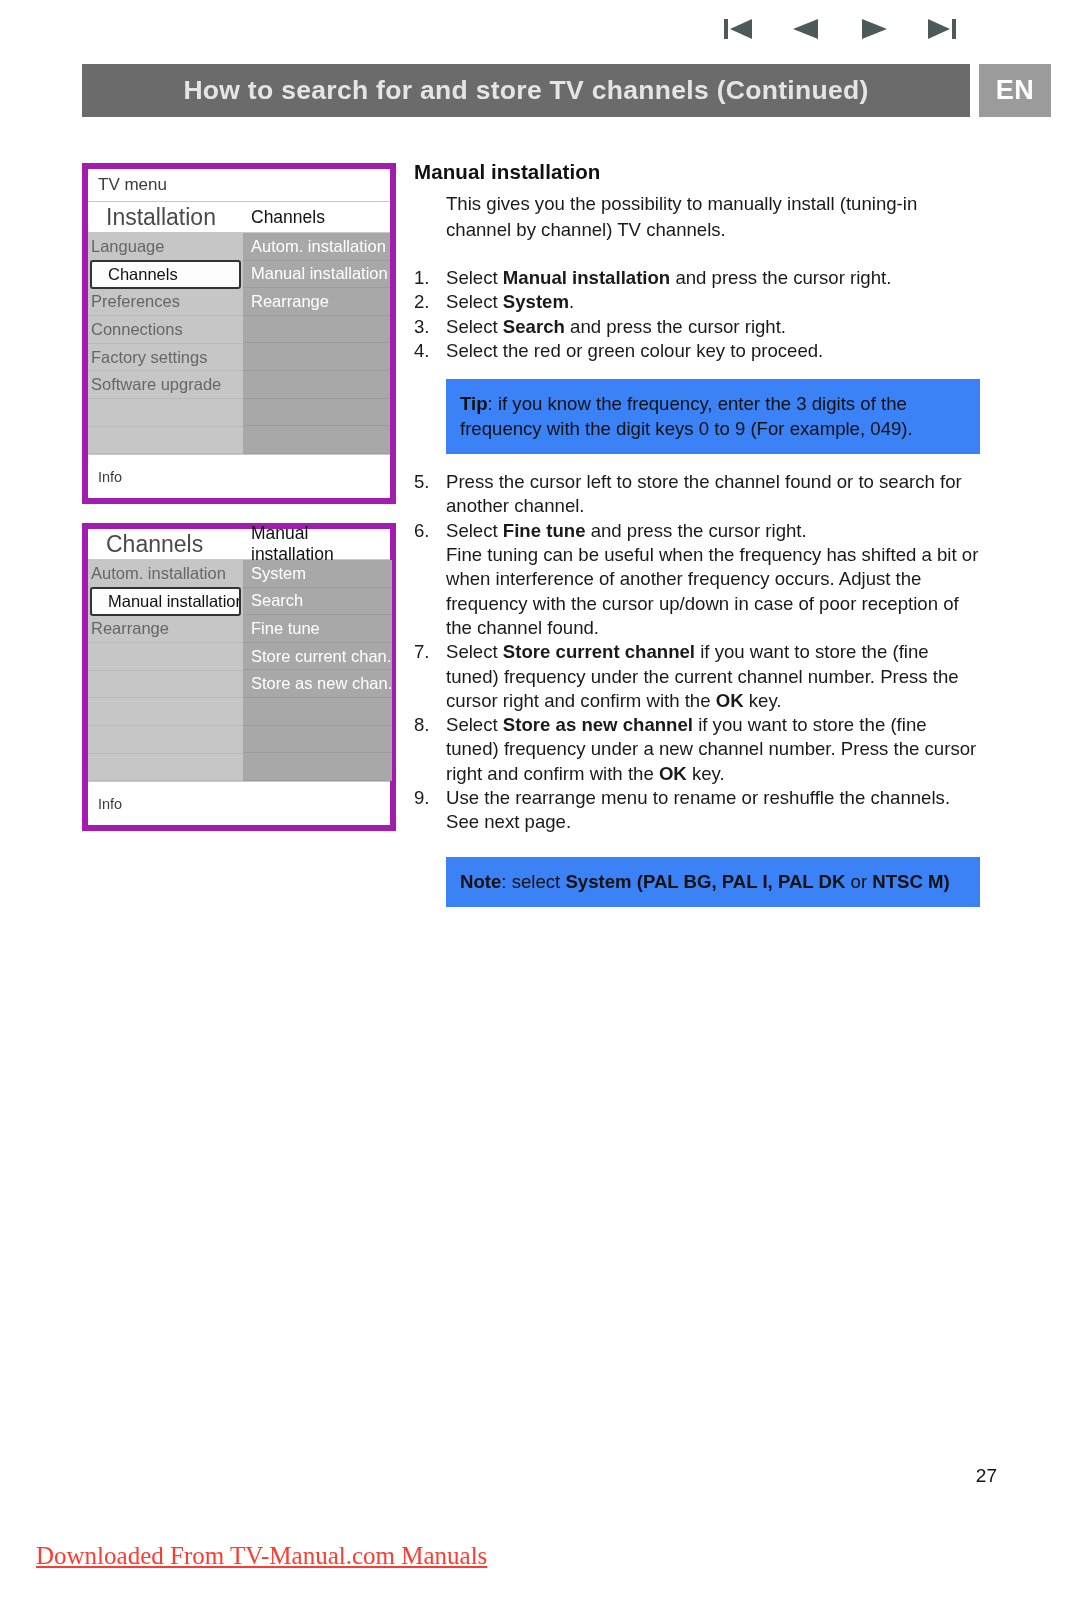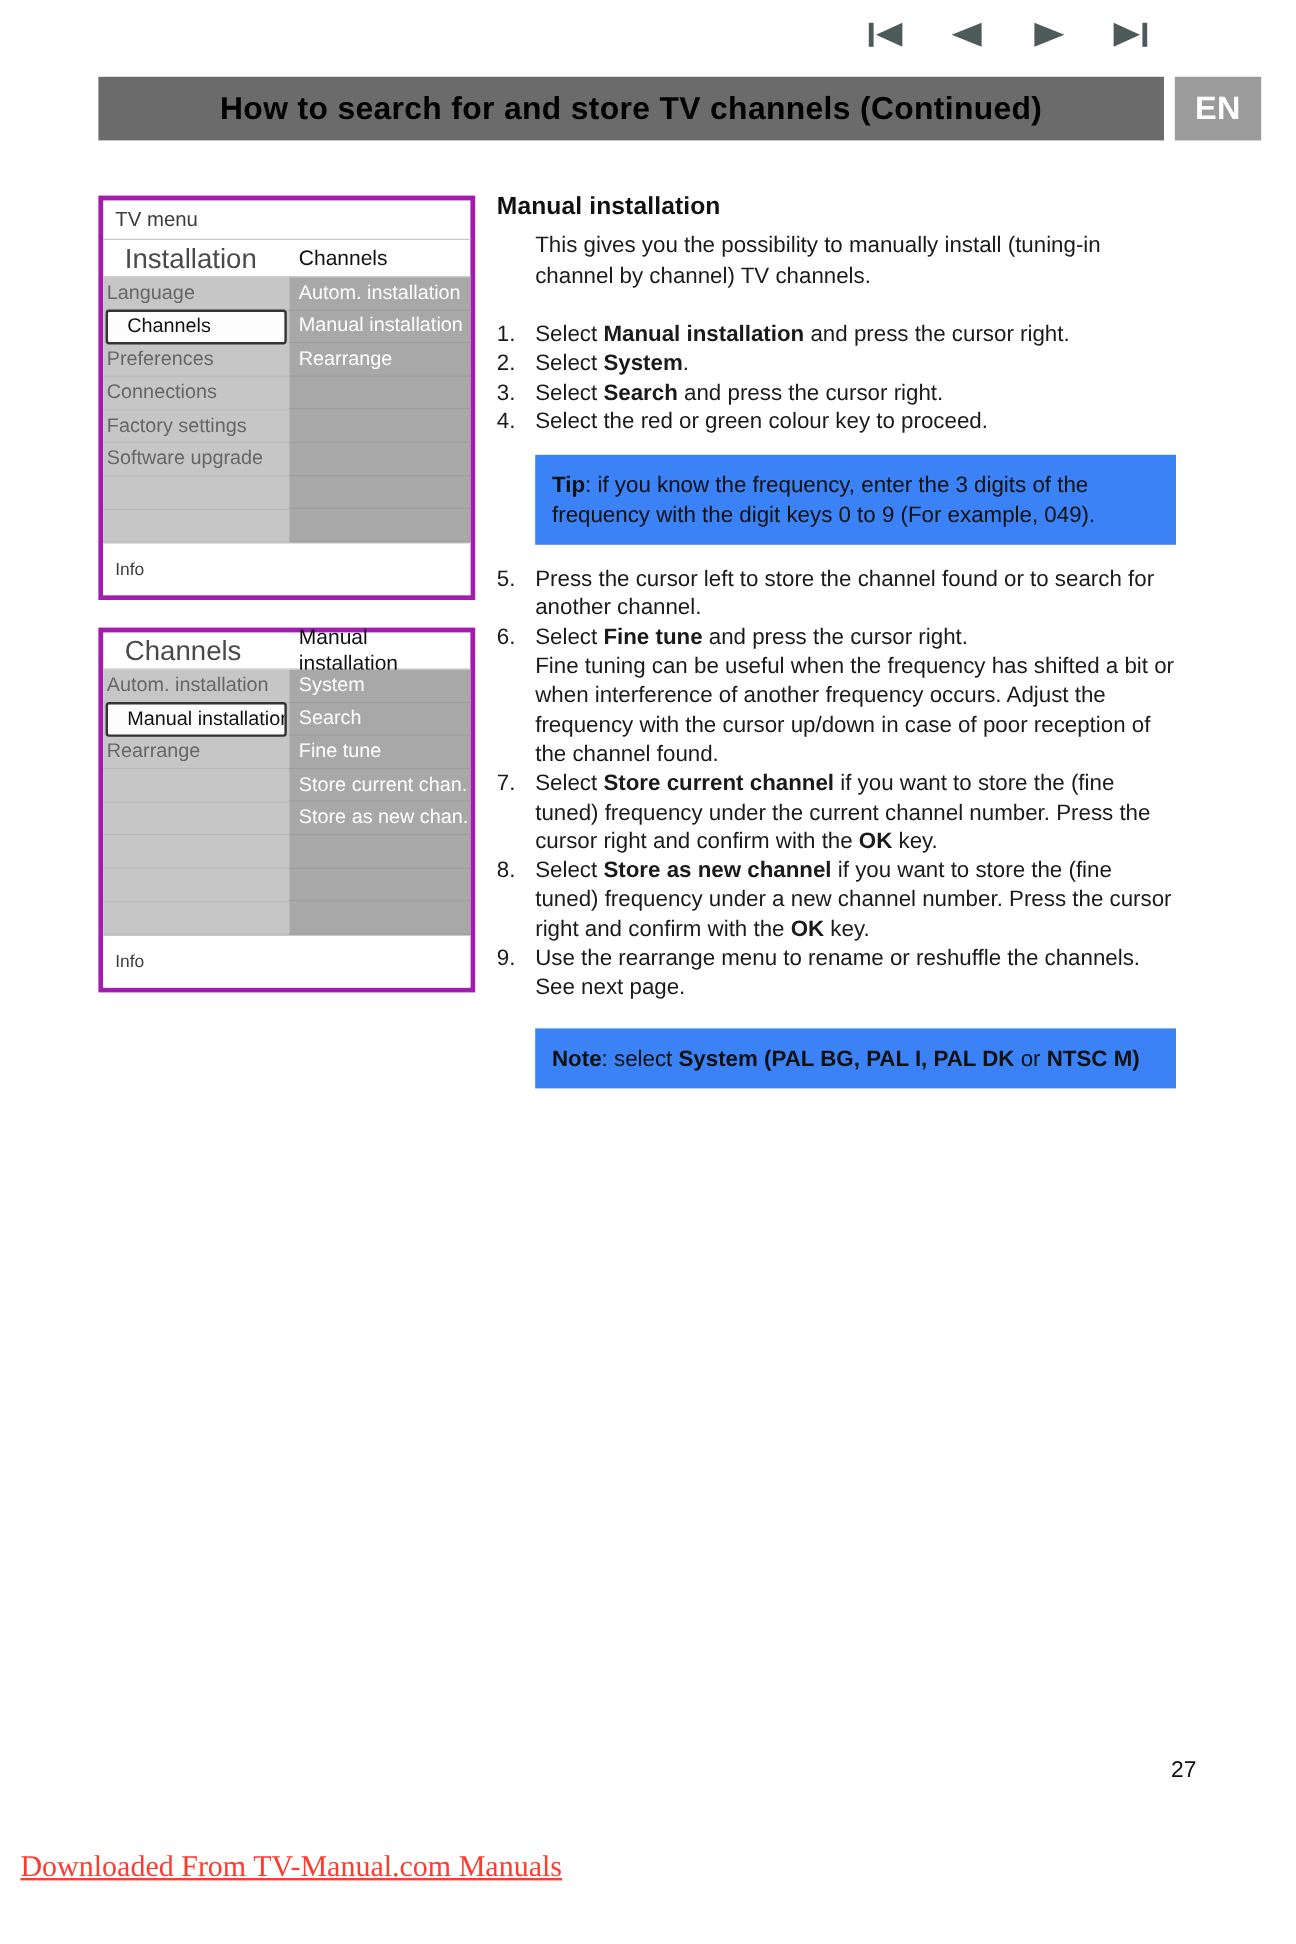--- a/index.html
+++ b/index.html
@@ -45,21 +45,21 @@
     align-items: stretch;
   }
   .header-bar {
     width: 888px;
     background: #6b6b6b;
     display: flex;
     align-items: center;
     justify-content: center;
   }
   .header-title {
-    color: #000000;
+    color: #e5e5e5;
     font-size: 26.5px;
     font-weight: bold;
     letter-spacing: 0.3px;
     text-align: center;
     font-family: "Liberation Sans", sans-serif;
   }
   .lang-badge {
     width: 72px;
     margin-left: 9px;
     background: #9b9b9b;
@@ -70,21 +70,21 @@
     align-items: center;
     justify-content: center;
     letter-spacing: 0.5px;
   }
 
   
   .tvmenu {
     position: absolute;
     left: 82px;
     width: 314px;
-    border: 4px solid #a21caf;
+    border: 6px solid #a21caf;
     background: #ffffff;
     box-sizing: border-box;
     font-family: "Liberation Sans", sans-serif;
   }
   .tvmenu.first { top: 163px; }
   .tvmenu.second { top: 523px; }
 
   .tm-title {
     height: 33px;
     display: flex;
@@ -228,21 +228,21 @@
   .page-num {
     position: absolute;
     right: 83px;
     top: 1465px;
     font-size: 19px;
     color: #111111;
     font-family: "Liberation Sans", sans-serif;
   }
   .dl-stamp {
     position: absolute;
-    left: 17px;
+    left: 36px;
     top: 1542px;
     font-family: "Liberation Serif", serif;
     font-size: 25px;
     color: #ff3b30;
     text-decoration: underline;
     white-space: nowrap;
   }
 </style>
 </head>
 <body>

